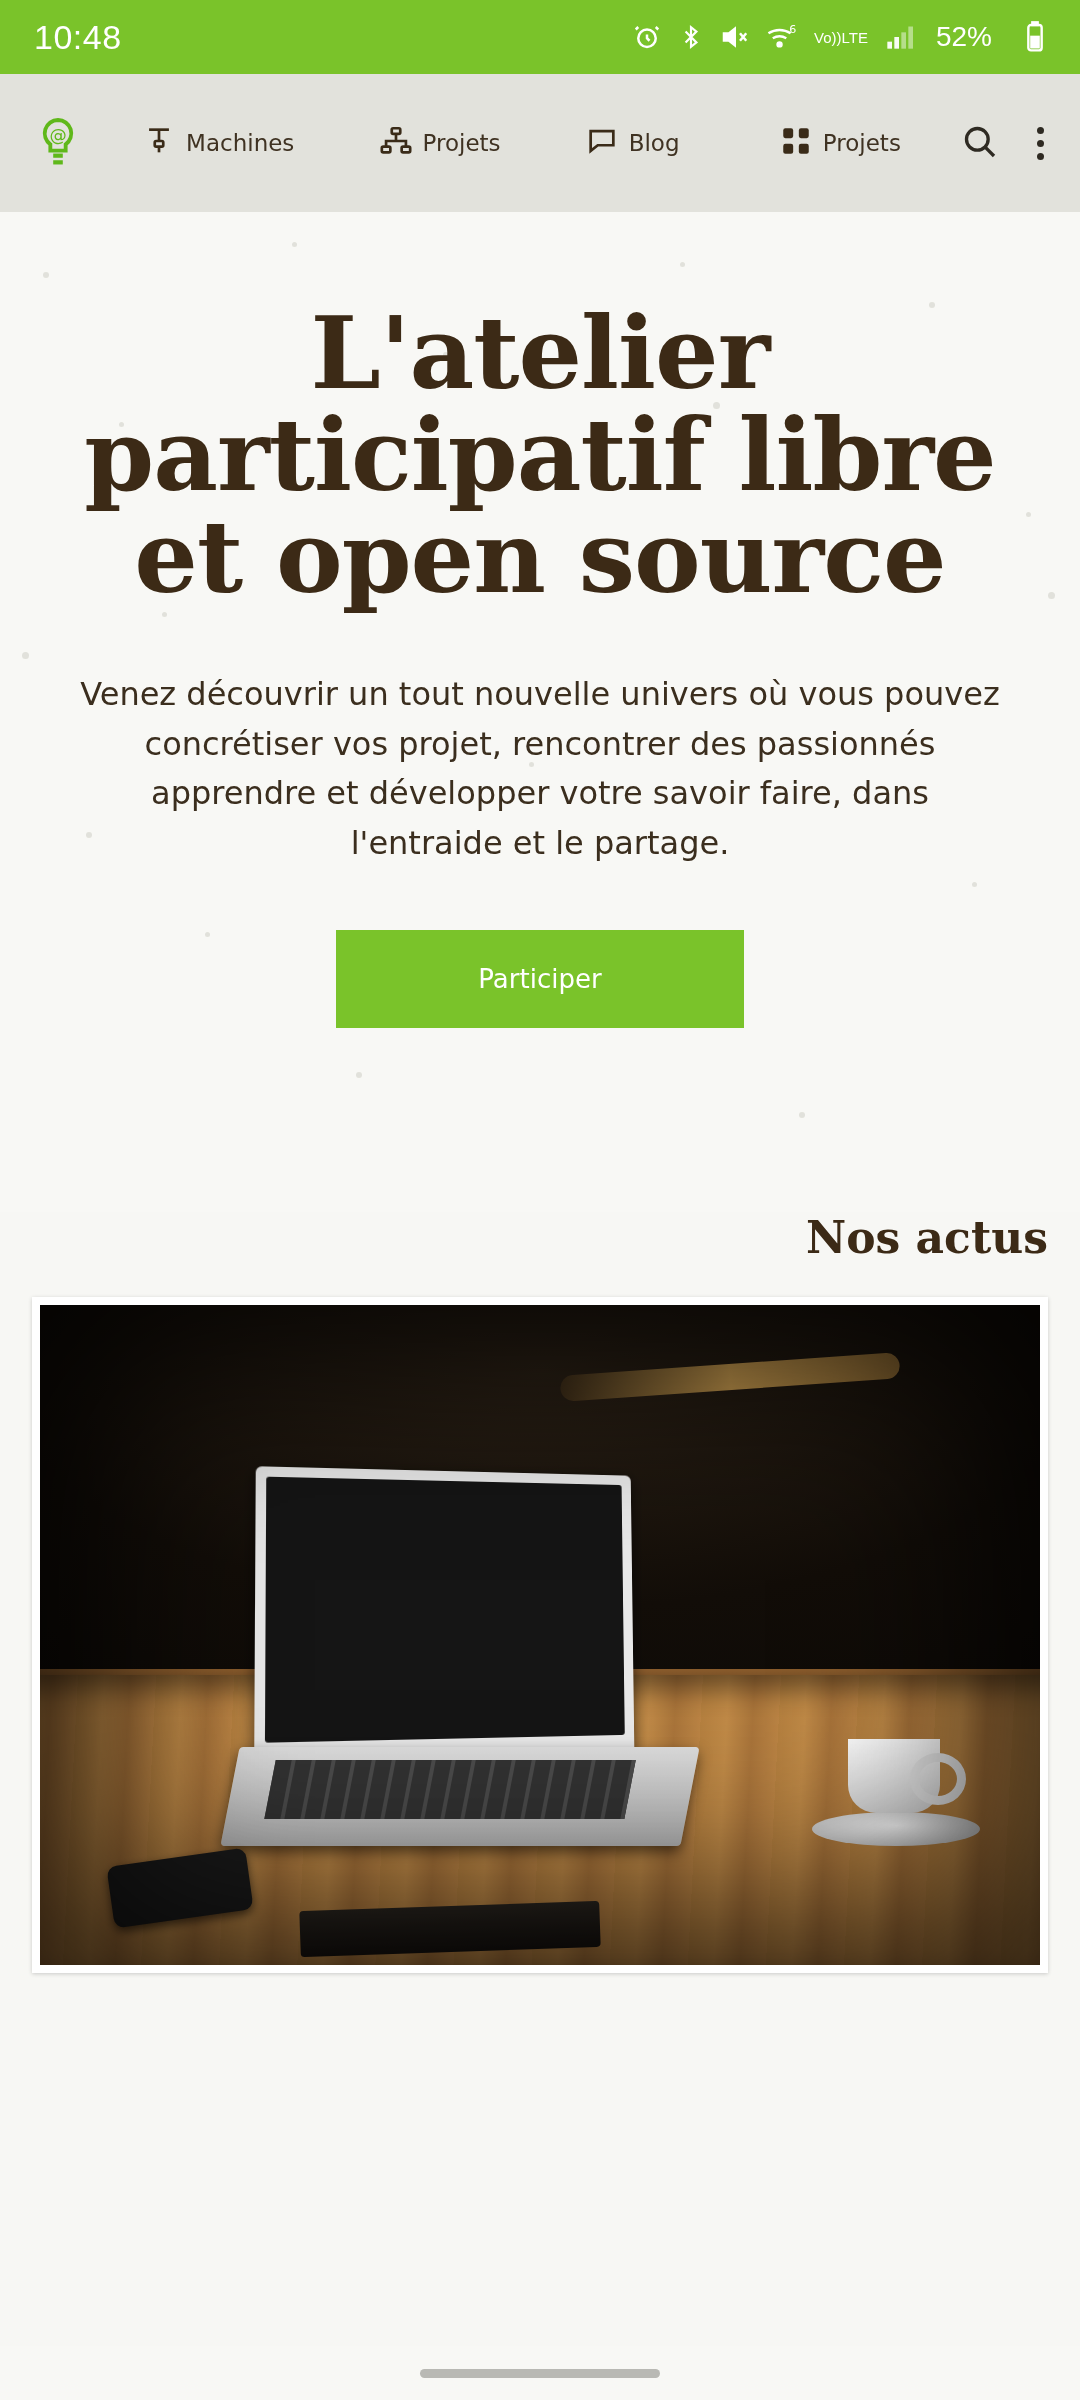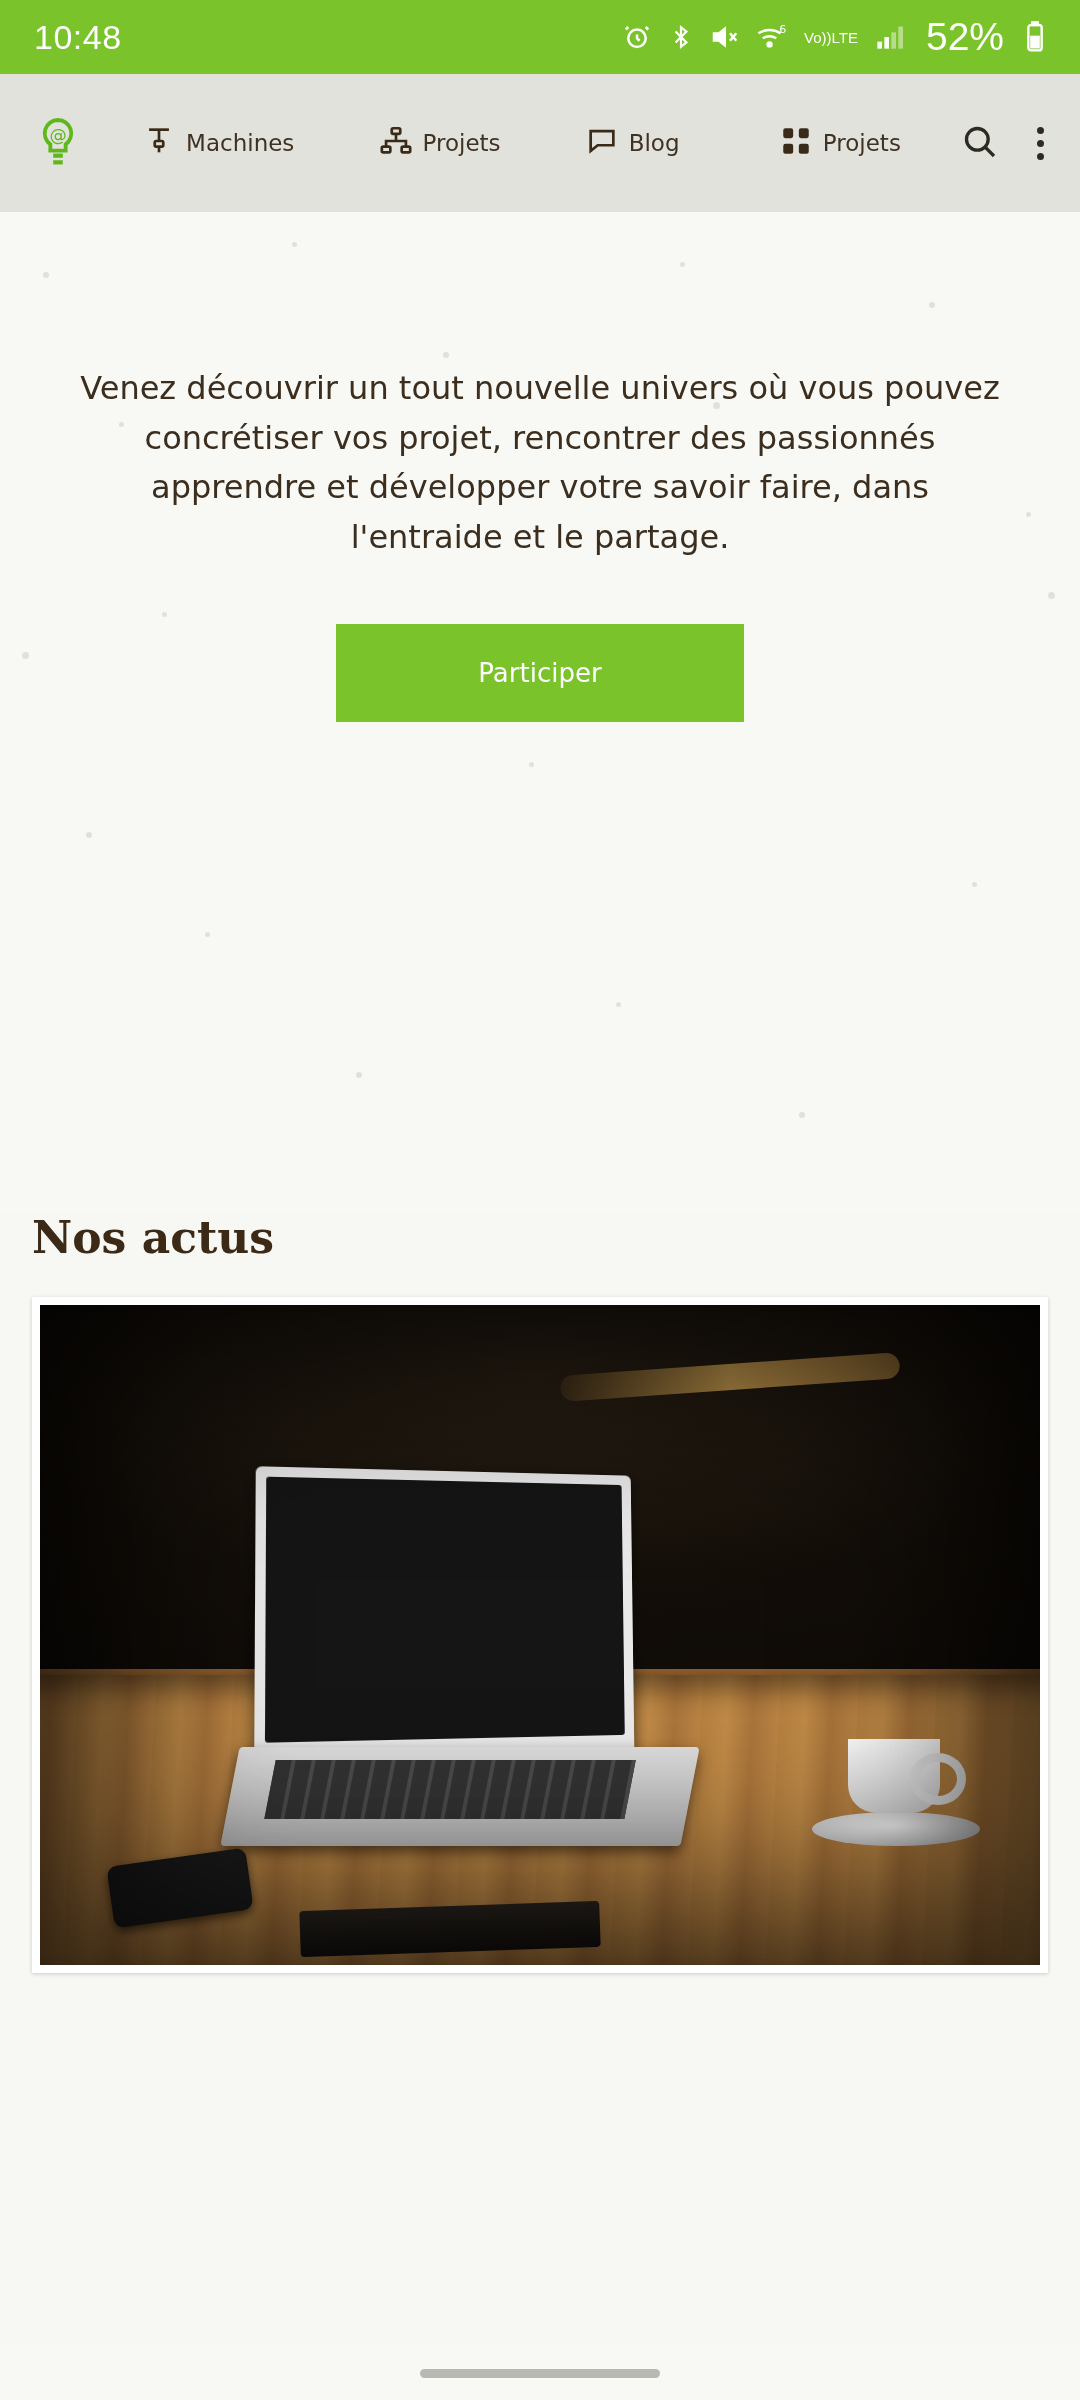--- a/index.html
+++ b/index.html
@@ -26,24 +26,24 @@
     letter-spacing: 0.5px;
   }
   .status-spacer { flex: 1; }
   .status-icons {
     display: flex;
     align-items: center;
     gap: 16px;
   }
   .status-icons svg { display: block; }
   .battery-text {
-    font-size: 39px;
+    font-size: 28px;
     font-family: "Liberation Sans", sans-serif;
     margin-left: 6px;
-    margin-right: 4px;
+    margin-right: 16px;
   }
   .lte-stack {
     display: flex;
     align-items: center;
     line-height: 1;
     font-size: 15px;
     font-family: "Liberation Sans", sans-serif;
   }
 
   
@@ -152,20 +152,21 @@
   .news {
     position: relative;
     padding: 0 32px;
   }
   .news-title {
     font-family: "DejaVu Serif", serif;
     font-weight: bold;
     font-size: 44px;
     color: #3c2a16;
     margin-bottom: 34px;
+    text-align: right;
   }
   .news-card {
     background: #ffffff;
     padding: 8px;
     box-shadow: 0 1px 4px rgba(0,0,0,.18);
   }
   .news-photo {
     position: relative;
     width: 100%;
     height: 660px;
@@ -384,20 +385,21 @@
     <i style="left:8%;top:62%;width:6px;height:6px;"></i>
     <i style="left:19%;top:72%;width:5px;height:5px;"></i>
     <i style="left:33%;top:86%;width:6px;height:6px;"></i>
     <i style="left:57%;top:79%;width:5px;height:5px;"></i>
     <i style="left:74%;top:90%;width:6px;height:6px;"></i>
     <i style="left:90%;top:67%;width:5px;height:5px;"></i>
     <i style="left:49%;top:55%;width:5px;height:5px;"></i>
     <i style="left:15%;top:40%;width:5px;height:5px;"></i>
   </div>
 
+  <h1 class="hero-title">L'atelier participatif libre et open source</h1>
 
   <p class="hero-sub">Venez découvrir un tout nouvelle univers où vous pouvez concrétiser vos projet, rencontrer des passionnés apprendre et développer votre savoir faire, dans l'entraide et le partage.</p>
 
   <div class="hero-cta-wrap">
     <button class="hero-cta">Participer</button>
   </div>
 </div>
 
 <div class="news">
   <h2 class="news-title">Nos actus</h2>

